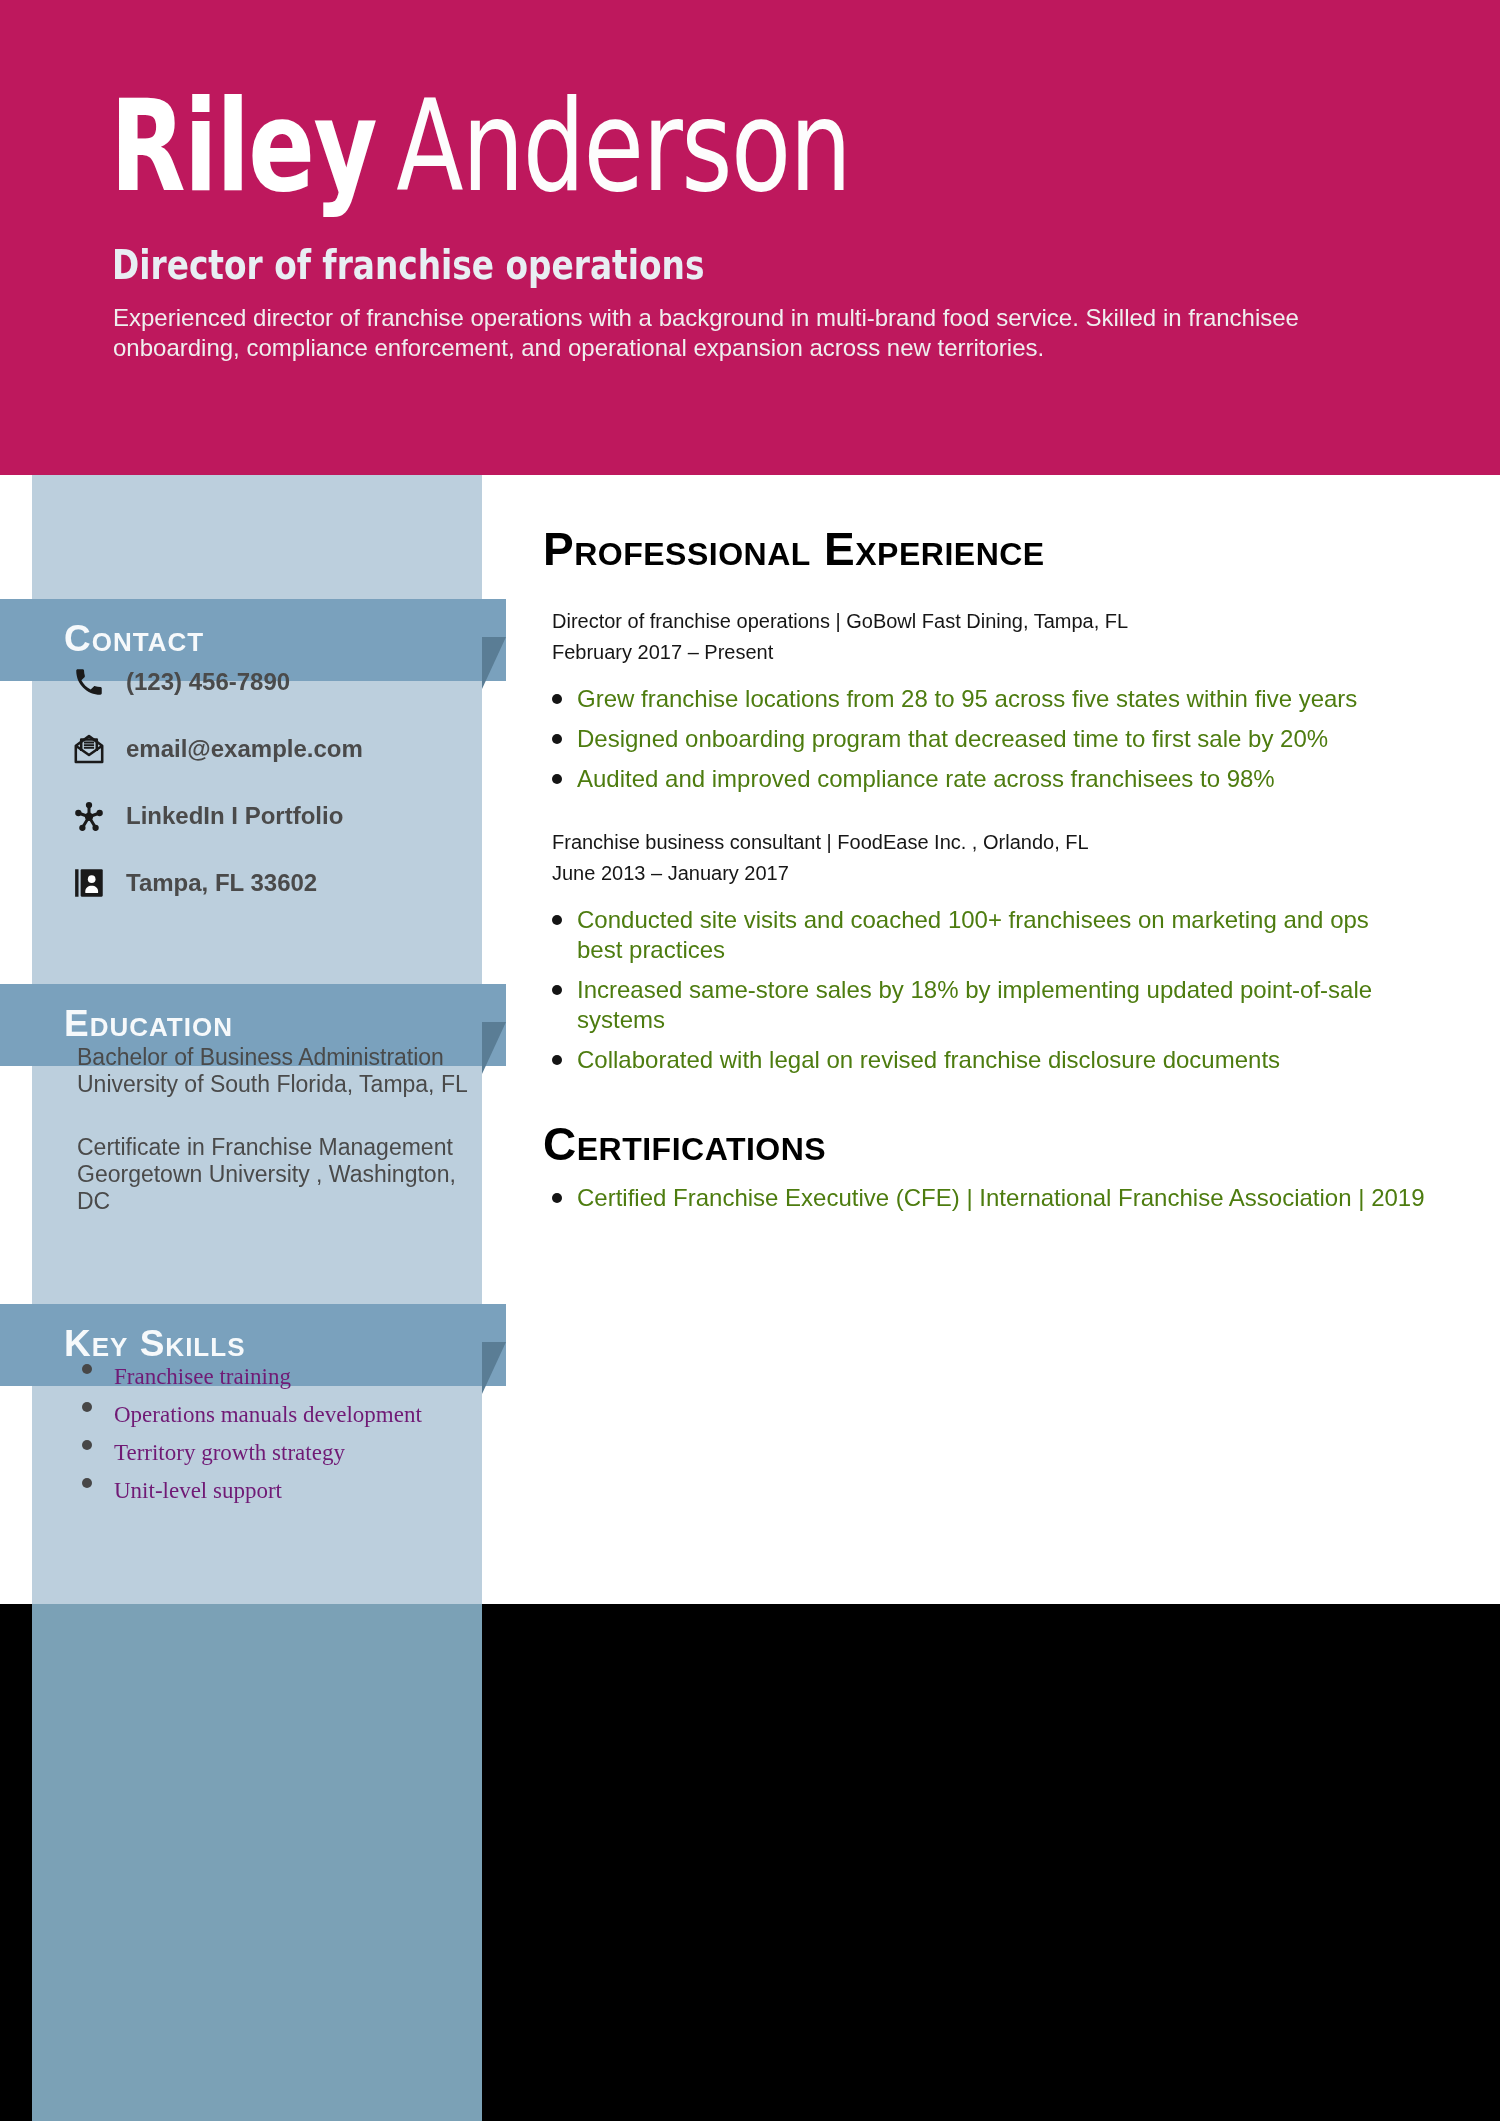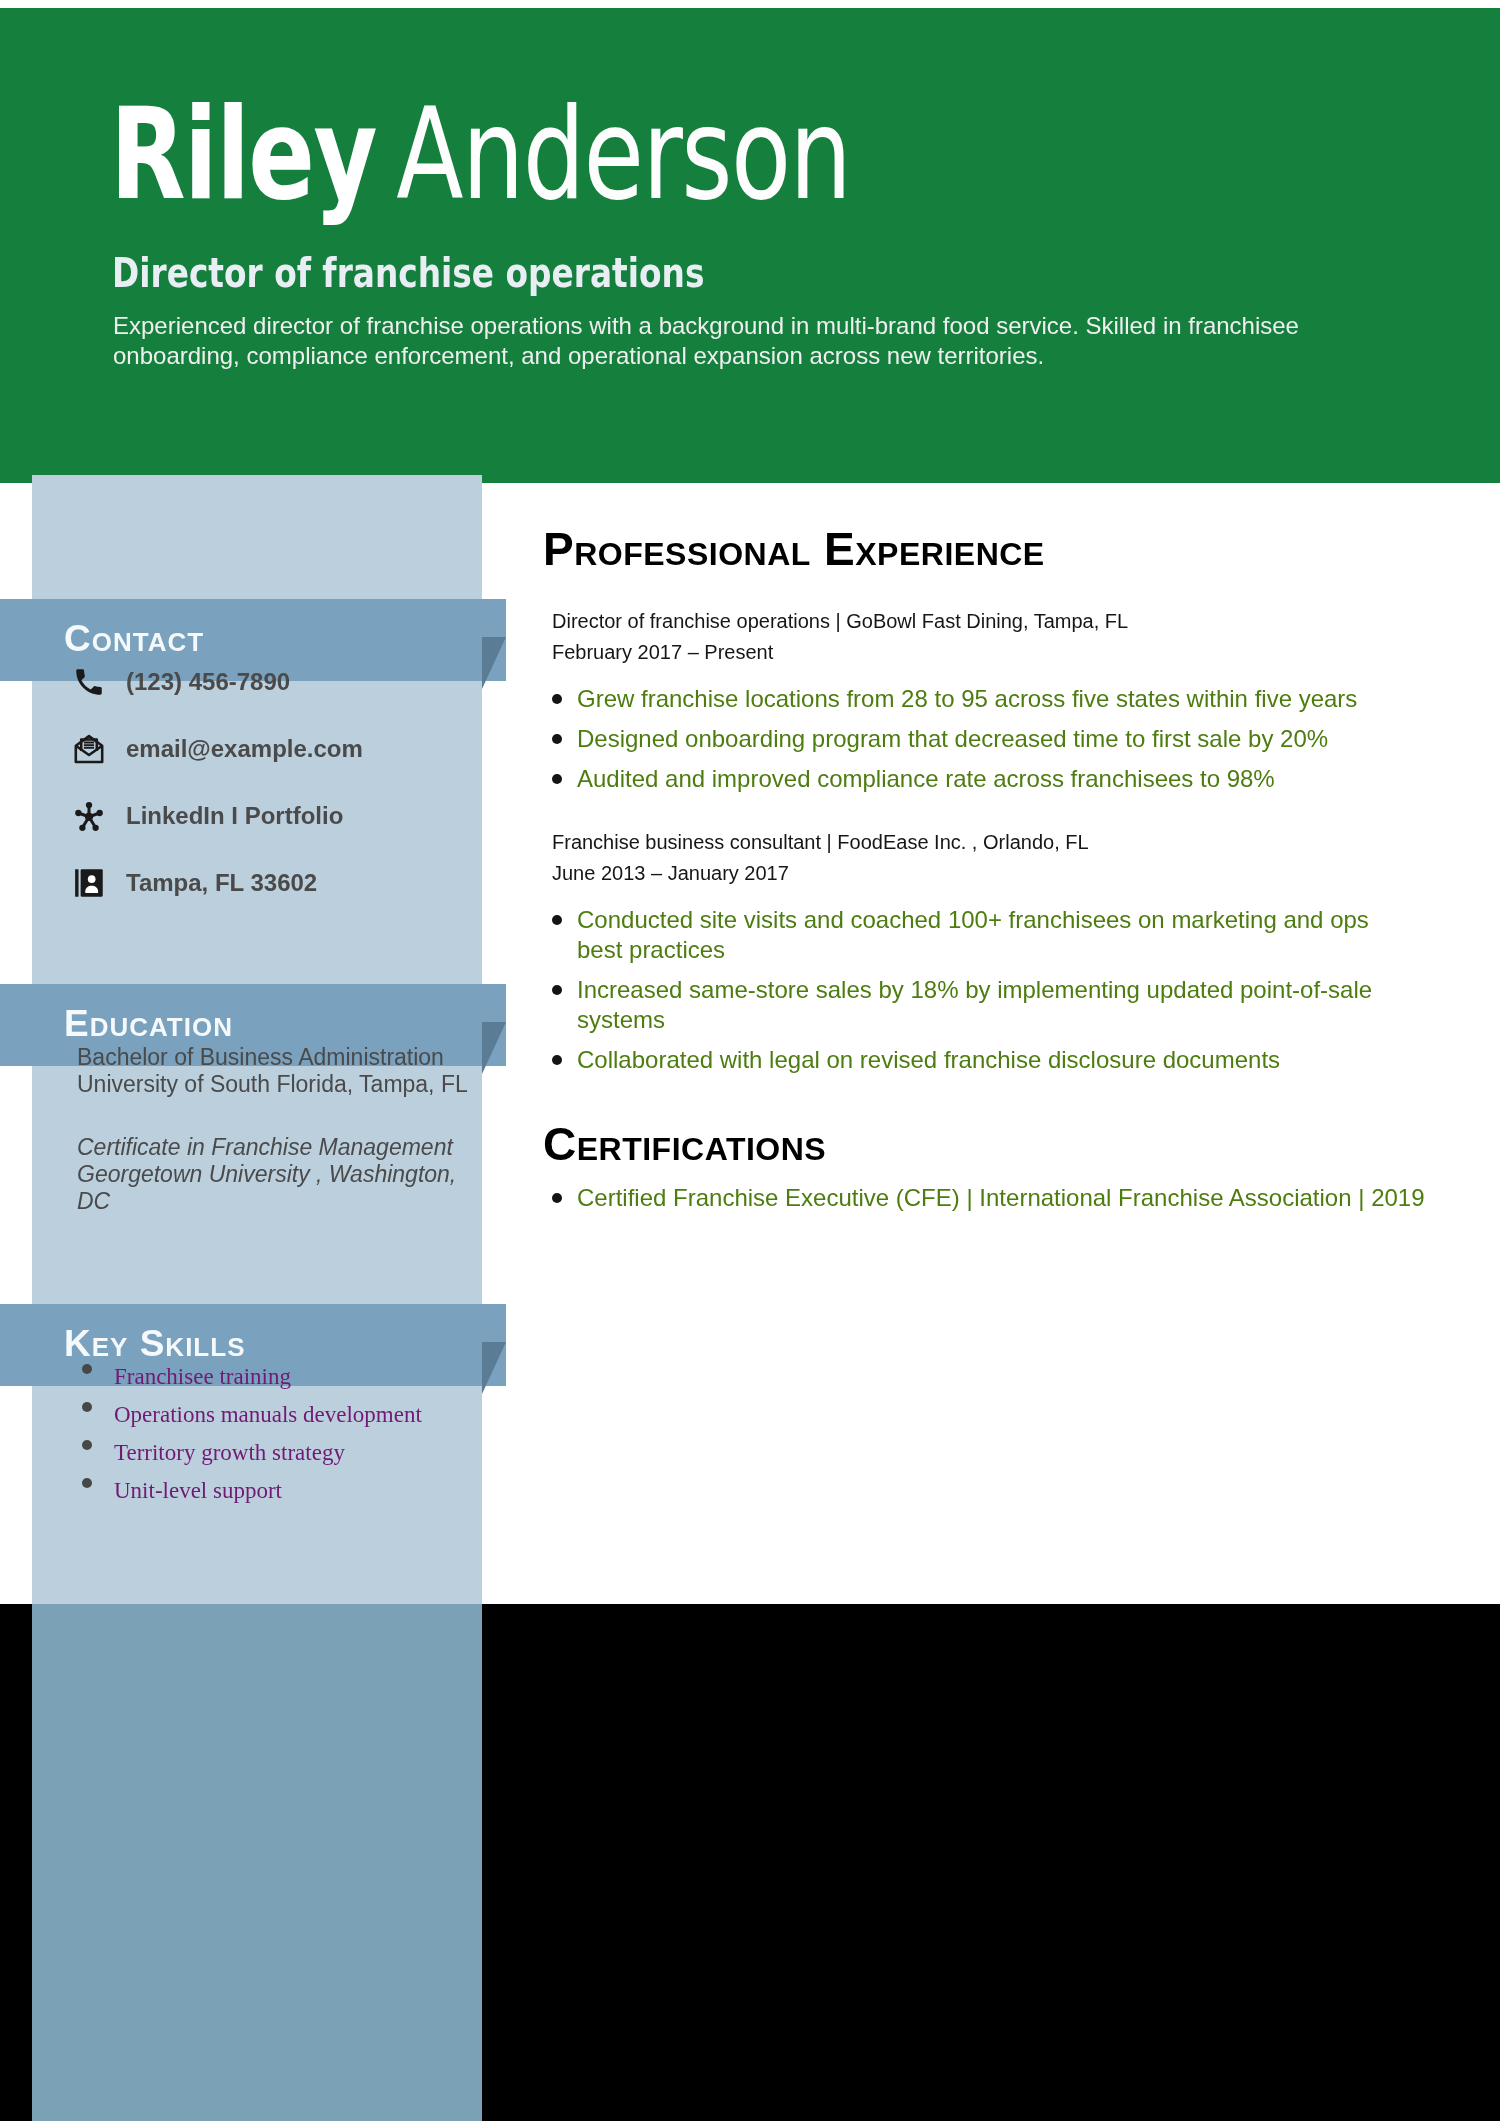--- a/index.html
+++ b/index.html
@@ -1,20 +1,20 @@
 <!DOCTYPE html>
 <html><head>
 <meta charset="utf-8">
 <style>
   html,body{margin:0;padding:0;background:#888;}
   .page{position:relative;width:1500px;height:2121px;background:#ffffff;overflow:hidden;
         font-family:"Liberation Sans",sans-serif;}
 
   
-  .header{position:absolute;left:0;top:8px;width:1500px;height:475px;background:#15803d;}
+  .header{position:absolute;left:0;top:0;width:1500px;height:475px;background:#be185d;}
   .name{position:absolute;left:110px;top:78px;white-space:nowrap;color:#ffffff;
         font-family:"DejaVu Sans",sans-serif;font-size:126px;letter-spacing:-2px;
         transform:scaleX(0.78);transform-origin:0 50%;line-height:1.1;}
   .name .bold{font-weight:700;}
   .name .light{font-weight:400;margin-left:26px;color:#fdfdfd;}
   .job-title{position:absolute;left:112px;top:241px;white-space:nowrap;color:#e8eef3;
         font-family:"DejaVu Sans",sans-serif;font-weight:700;font-size:41px;
         transform:scaleX(0.80);transform-origin:0 50%;line-height:1.2;}
   .summary{position:absolute;left:113px;top:303px;width:1300px;font-size:24px;line-height:30px;color:#efefef;}
 
@@ -32,21 +32,21 @@
         clip-path:polygon(0 0,100% 0,0 100%);}
   .fold.f1{top:637px;} .fold.f2{top:1022px;} .fold.f3{top:1342px;}
 
   
   .contact-list{position:absolute;left:70px;top:648px;width:400px;}
   .contact-item{display:flex;align-items:center;height:67px;font-weight:bold;}
   .cicon{width:38px;height:38px;flex:0 0 38px;display:flex;align-items:center;justify-content:center;}
   .contact-item .label{margin-left:18px;font-size:24px;color:#4a4a4a;}
 
   .education{position:absolute;left:77px;top:1044px;width:402px;font-size:23px;line-height:27px;color:#4a4a4a;}
-  .edu-entry + .edu-entry{margin-top:36px;font-style:italic;}
+  .edu-entry + .edu-entry{margin-top:36px;}
 
   .skills{position:absolute;left:70px;top:1364px;width:400px;}
   .skill-item{display:flex;align-items:flex-start;height:38px;font-size:23px;color:#701a75;font-family:Liberation Serif, serif;}
   .skill-dot{width:10px;height:10px;border-radius:50%;background:#474747;margin:0 22px 0 12px;flex:0 0 10px;}
 
   
   .main{position:absolute;left:543px;top:524px;width:950px;}
   .section-heading{margin:0;font-variant:small-caps;font-weight:700;font-size:46px;line-height:50px;
                    color:#000000;letter-spacing:0.5px;}
   .job{margin-top:32px;}

